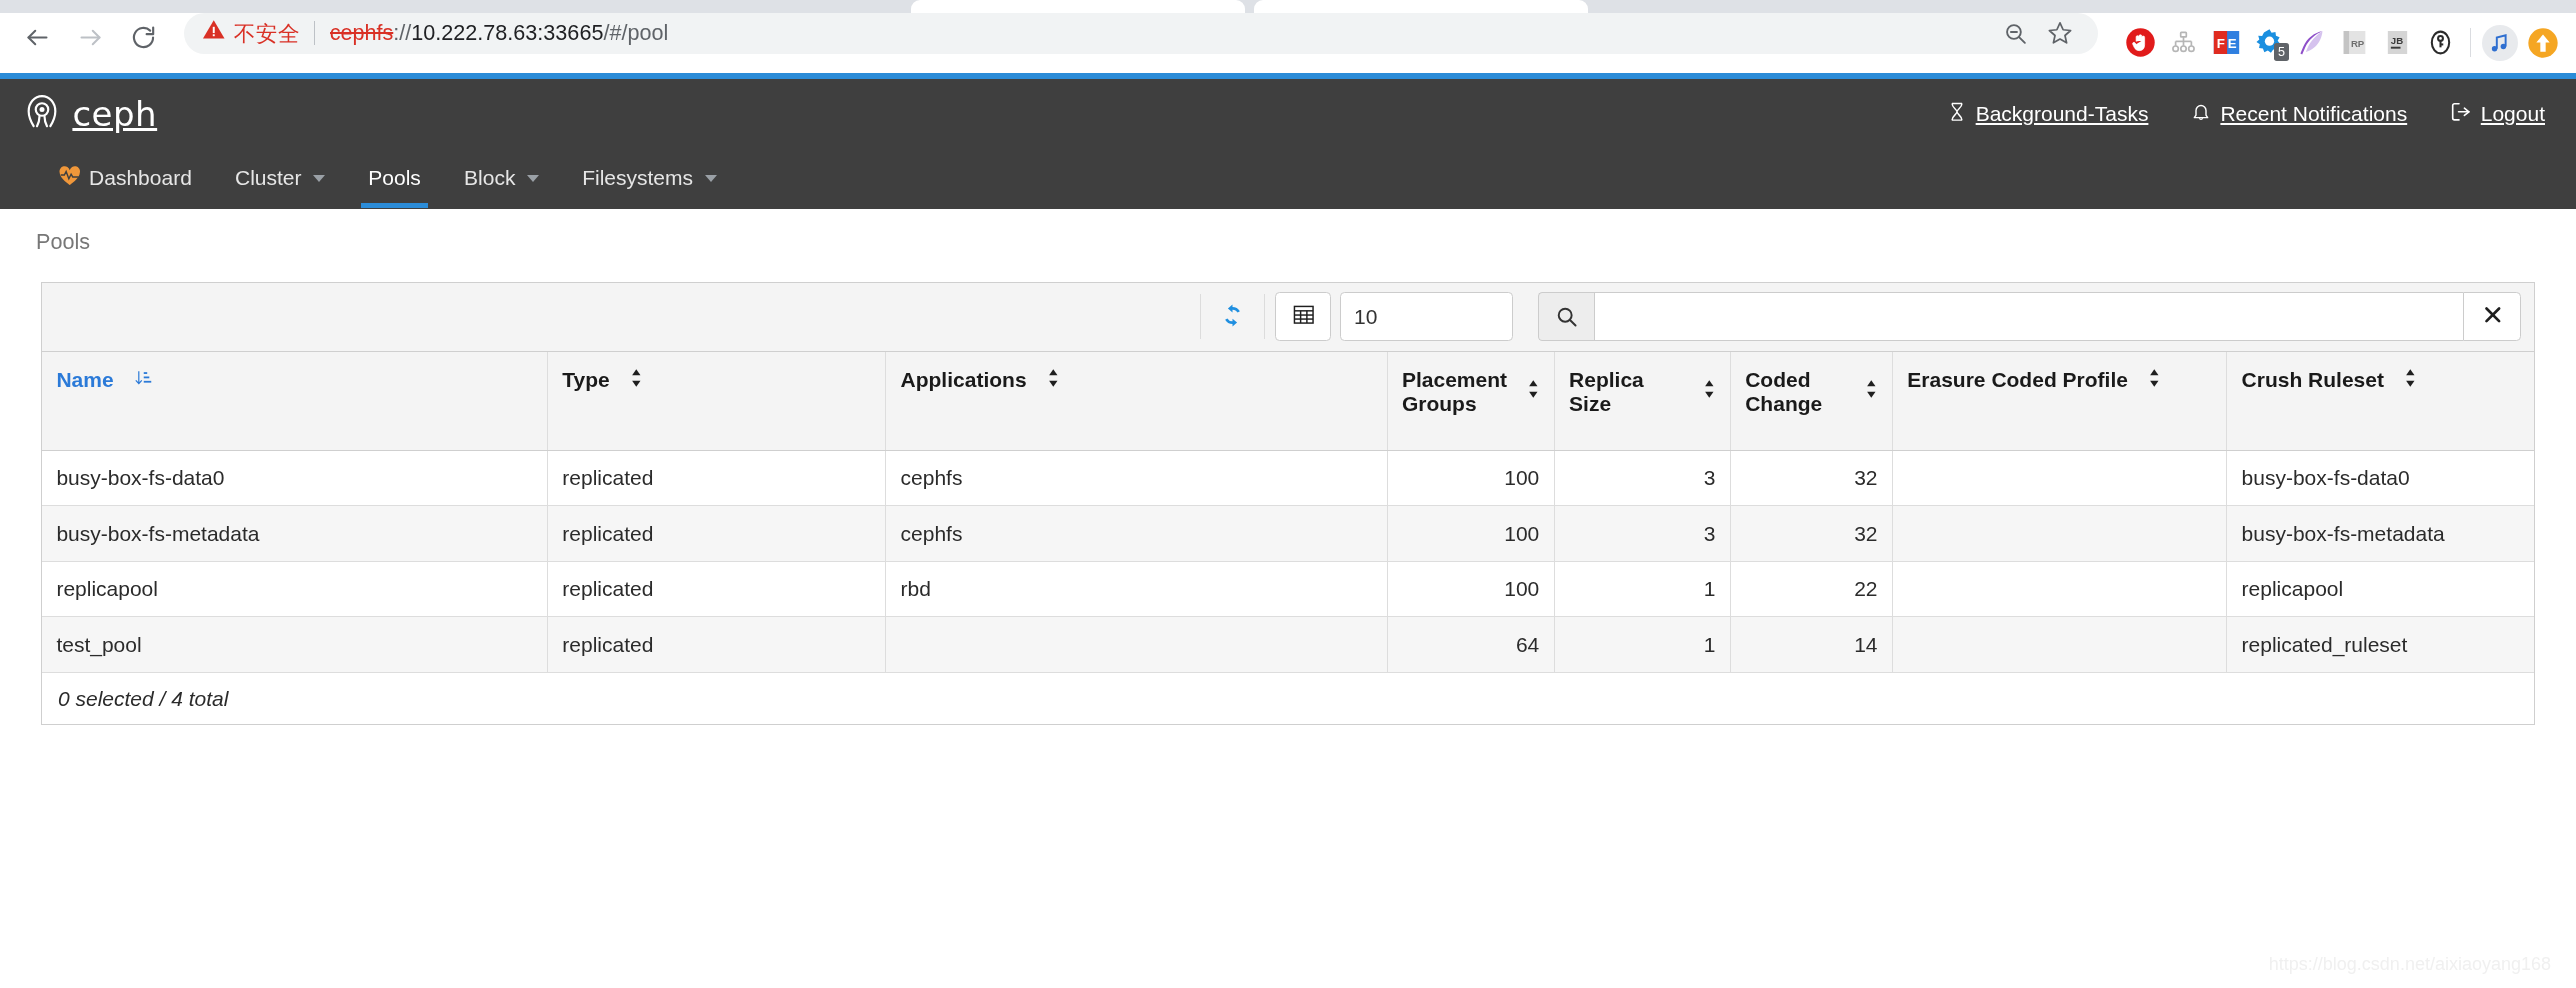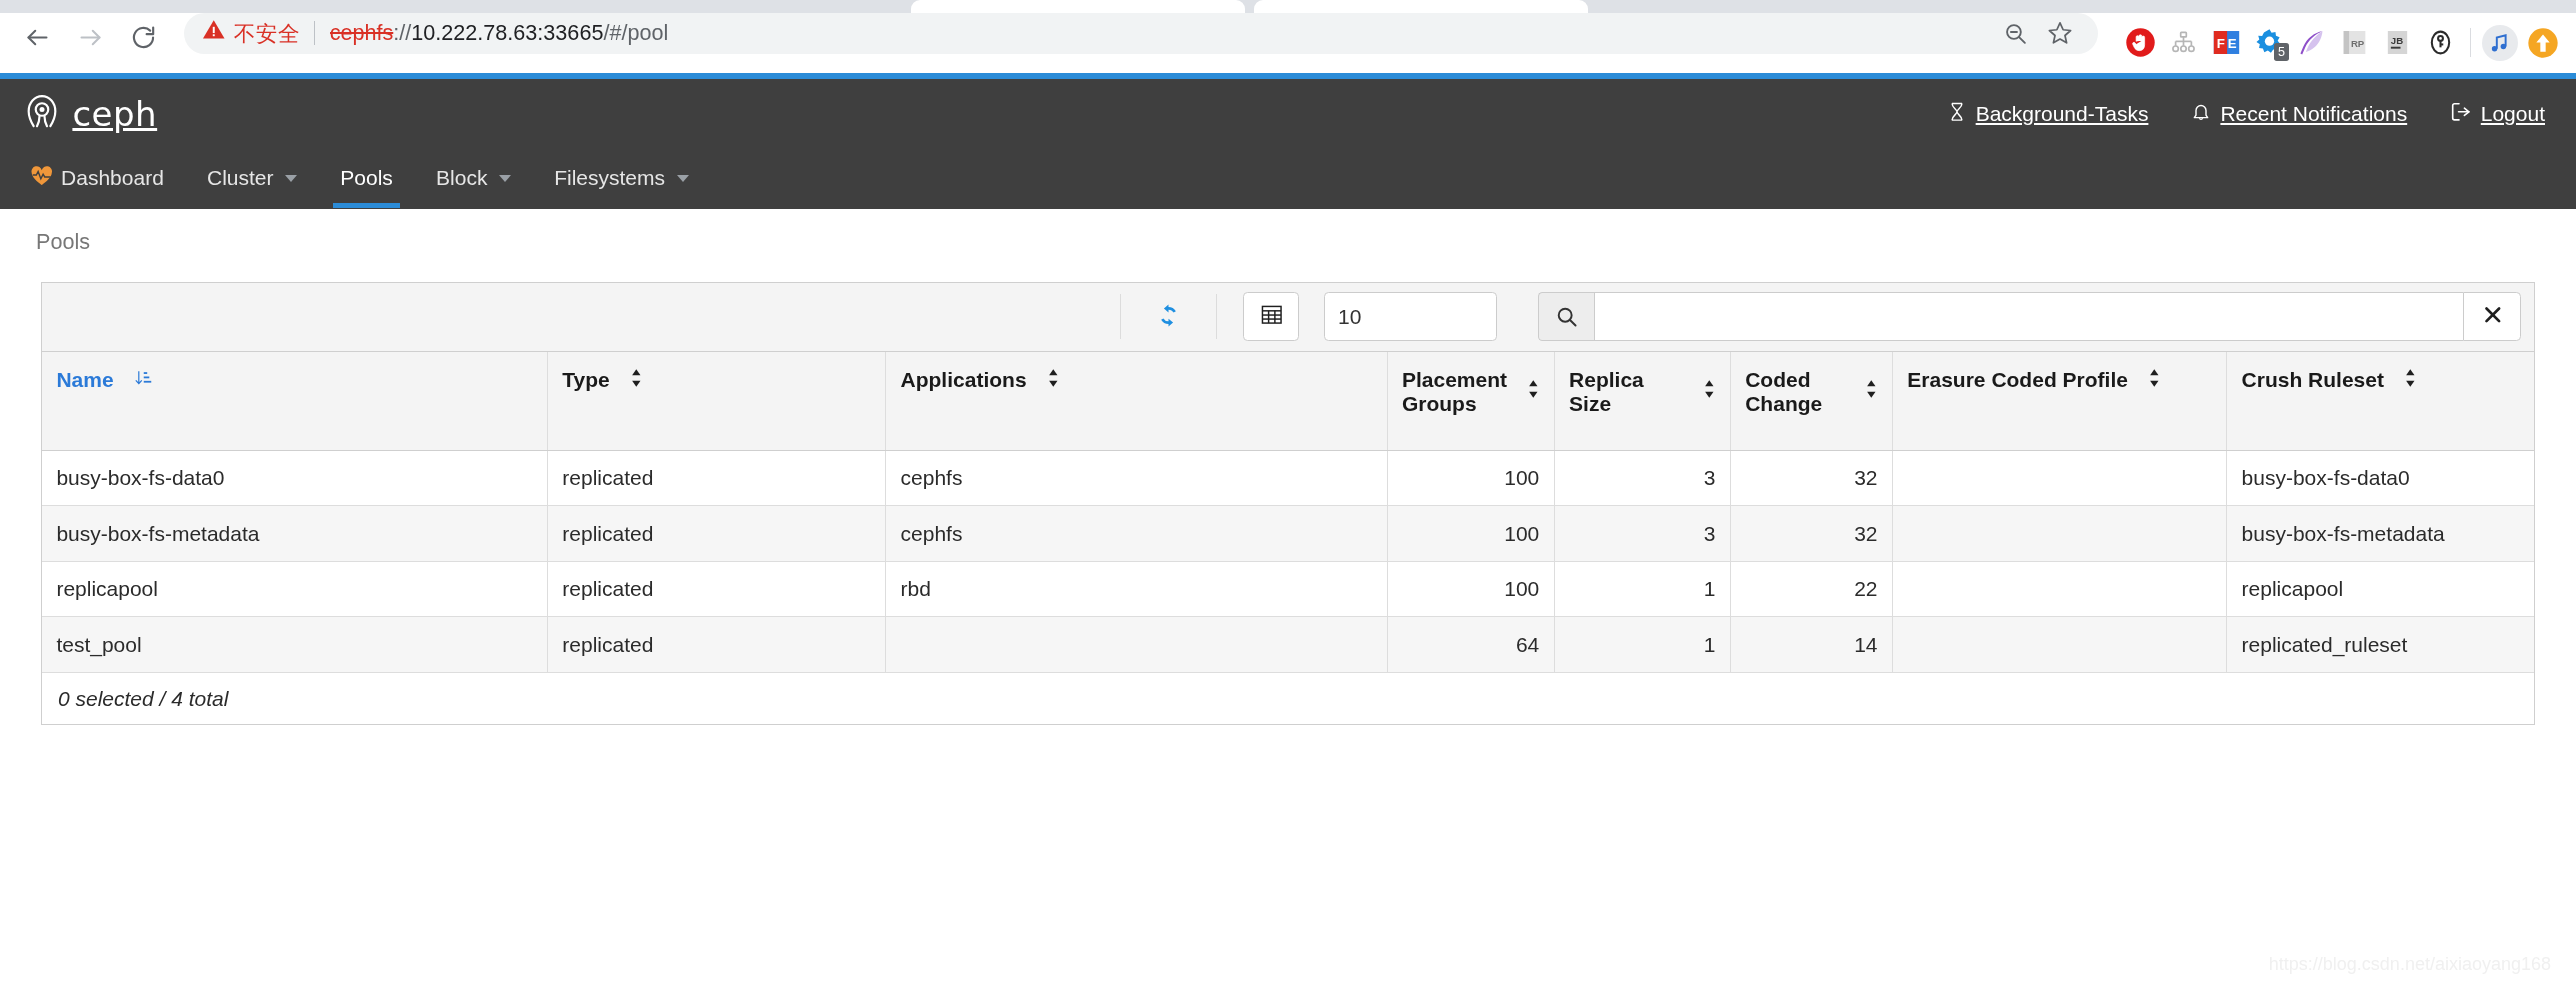--- a/index.html
+++ b/index.html
@@ -120,21 +120,21 @@
   .header-right { margin-left: auto; display: flex; align-items: center; gap: 43px; }
   .header-link {
     display: flex; align-items: center; gap: 9px;
     color: #ffffff; font-size: 21px; white-space: nowrap;
   }
 
   .app-nav {
     height: 60px;
     background: #3f3f3f;
     display: flex; align-items: stretch;
-    padding-left: 8px;
+    padding-left: 36px;
     border-bottom: 0.9px solid #3f3f3f;
   }
   .nav-item {
     display: flex; align-items: center; gap: 8px;
     padding: 0 21.6px;
     color: #e6e6e6; font-size: 21px;
     position: relative; white-space: nowrap;
   }
   .nav-item.active { color: #ffffff; }
   .nav-item.active::after {
@@ -160,21 +160,21 @@
   .table-card {
     border: 0.9px solid #cfcfcf;
     background: #ffffff;
   }
   .table-toolbar {
     background: #f4f4f4;
     border-bottom: 0.9px solid #cfcfcf;
     height: 69px;
     display: flex; align-items: center; justify-content: flex-end;
     padding: 0 12.6px;
-    gap: 16px;
+    gap: 0;
   }
   .tb-divider { width: 0.9px; height: 45px; background: #dcdcdc; margin: 0 5.4px; }
   .tb-refresh {
     width: 52px; height: 45px;
     display: flex; align-items: center; justify-content: center;
   }
   .tb-grid-btn {
     width: 56px; height: 49px;
     background: #ffffff;
     border: 0.9px solid #cccccc;

